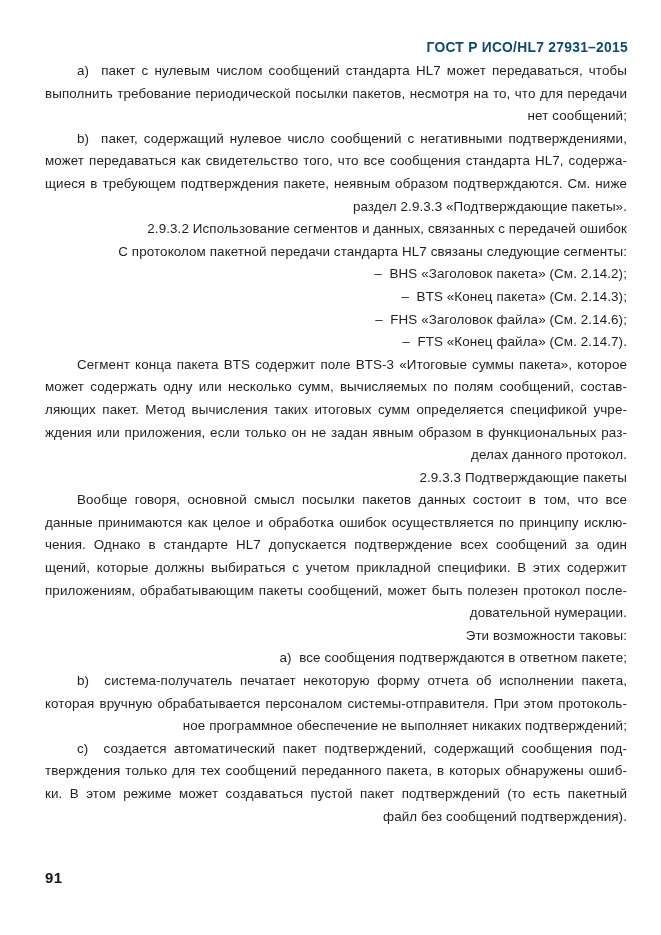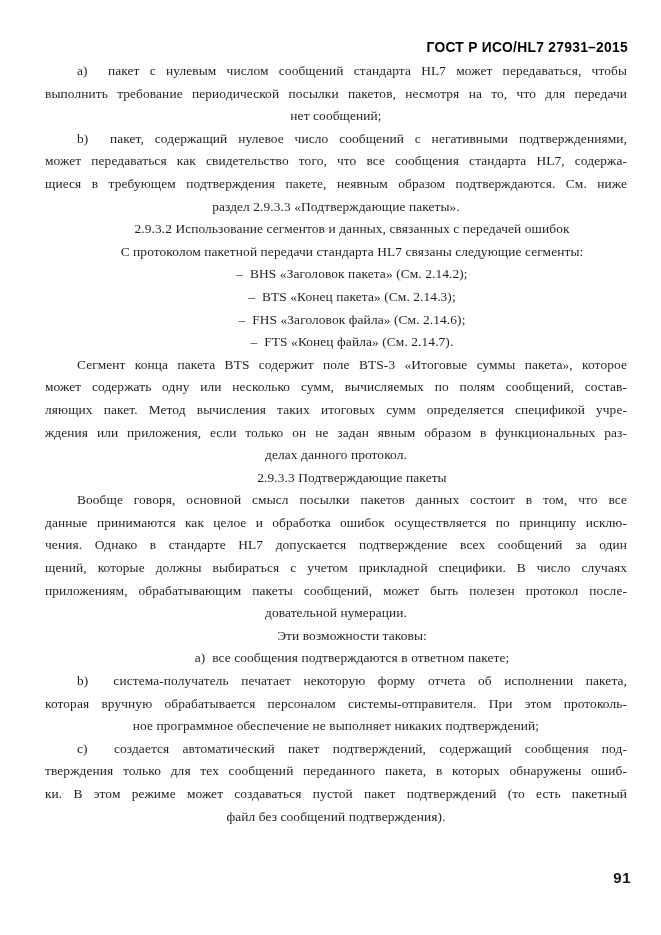--- a/index.html
+++ b/index.html
@@ -18,51 +18,50 @@
   }
   .header {
     position: absolute;
     top: 40px;
     left: 45px;
     width: 583px;
     text-align: right;
     font-weight: bold;
     font-size: 13.8px;
     letter-spacing: 0.3px;
-    color: #000000;
+    color: #0c4a6e;
   }
   .body {
     position: absolute;
     top: 60px;
     left: 45px;
     width: 582px;
     font-size: 13.4px;
     letter-spacing: 0.1px;
   }
-  .para { margin: 0; padding: 0; font-family: Liberation Serif, serif; }
+  .para { margin: 0; padding: 0; }
   .ln {
     line-height: 22.6px;
     height: 22.6px;
-    text-align: center;
+    text-align: right;
     white-space: normal;
     overflow: hidden;
   }
   .jst {
     text-align: justify;
     text-align-last: justify;
   }
   .first {
     text-indent: 32px;
   }
   .pagenum {
     position: absolute;
     top: 869px;
     left: 45px;
     width: 586px;
-    text-align: right;
     font-weight: bold;
     font-size: 15px;
     letter-spacing: 0.5px;
     color: #151515;
   }
 </style>
 </head>
 <body>
 
 <div class="page">
@@ -117,21 +116,21 @@
     </div>
 
     <div class="para">
       <div class="ln first">2.9.3.3 Подтверждающие пакеты</div>
     </div>
 
     <div class="para">
       <div class="ln first jst">Вообще говоря, основной смысл посылки пакетов данных состоит в том, что все</div>
       <div class="ln jst">данные принимаются как целое и обработка ошибок осуществляется по принципу исклю-</div>
       <div class="ln jst">чения. Однако в стандарте HL7 допускается подтверждение всех сообщений за один</div>
-      <div class="ln jst">щений, которые должны выбираться с учетом прикладной специфики. В число случаях</div>
+      <div class="ln jst">щений, которые должны выбираться с учетом прикладной специфики. В этих содержит</div>
       <div class="ln jst">приложениям, обрабатывающим пакеты сообщений, может быть полезен протокол после-</div>
       <div class="ln">довательной нумерации.</div>
     </div>
 
     <div class="para">
       <div class="ln first">Эти возможности таковы:</div>
     </div>
 
     <div class="para">
       <div class="ln first">a)&nbsp; все сообщения подтверждаются в ответном пакете;</div>

